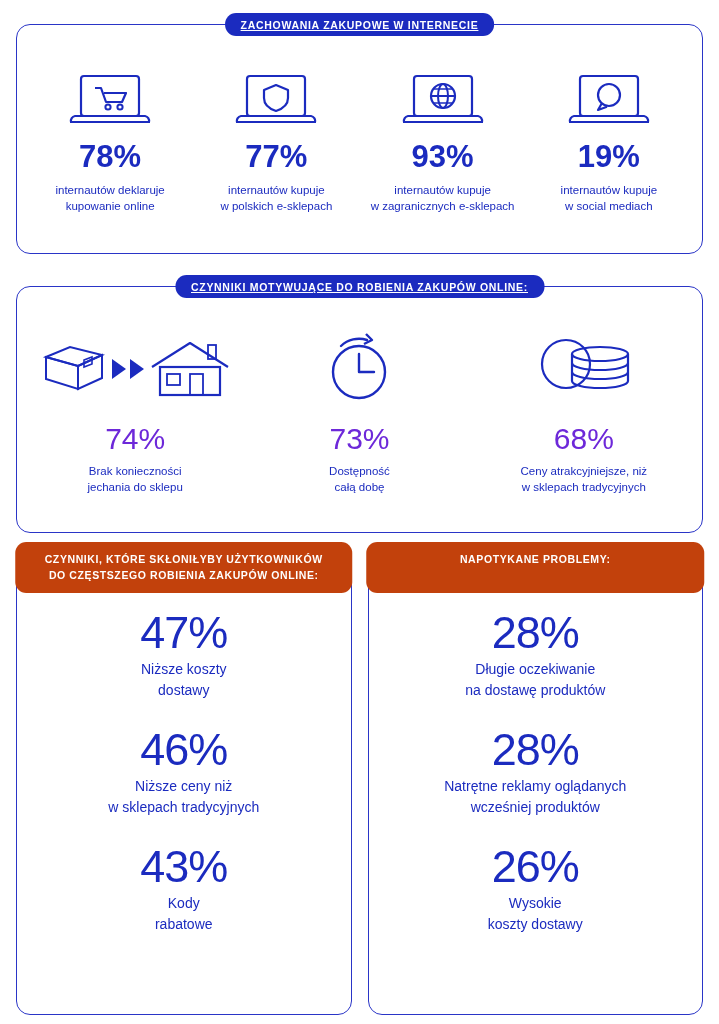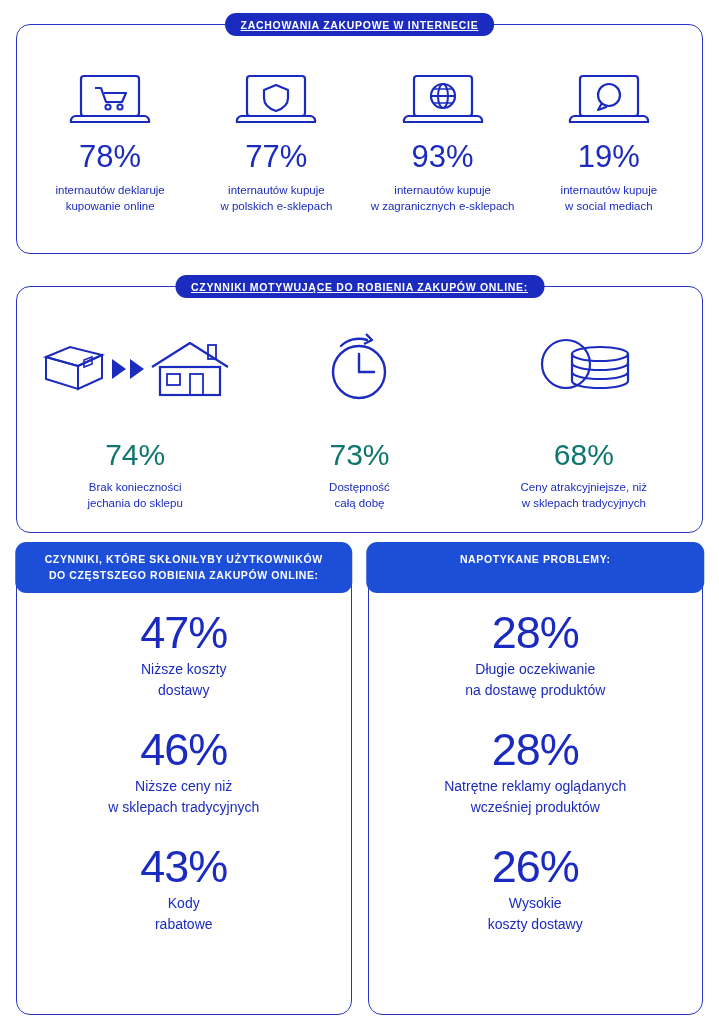--- a/index.html
+++ b/index.html
@@ -58,21 +58,21 @@
   }
   .cell {
     width: 160px;
     text-align: center;
   }
   .pct {
     color: #1b2bbf;
     font-size: 31px;
     line-height: 1.05;
     margin-top: 10px;
-    font-weight: normal;
+    font-weight: bold;
   }
   .cap {
     color: #1b2bbf;
     font-size: 11.5px;
     line-height: 1.45;
     margin-top: 8px;
   }
   .icon-wrap {
     height: 60px;
     display: flex;
@@ -95,24 +95,24 @@
     width: 210px;
     text-align: center;
   }
   .icon-wrap-lg {
     height: 80px;
     display: flex;
     align-items: center;
     justify-content: center;
   }
   .pct-lg {
-    color: #0f766e;
+    color: #6d28d9;
     font-size: 30px;
     line-height: 1.05;
-    margin-top: 30px;
+    margin-top: 14px;
   }
 
   
   .bottom-row {
     display: flex;
     gap: 16px;
     margin-top: 22px;
     height: 460px;
   }
   .bottom-panel {
@@ -122,21 +122,21 @@
     position: relative;
     padding-top: 54px;
     background: #fff;
   }
   .title-box-multiline {
     position: absolute;
     top: -14px;
     left: 50%;
     transform: translateX(-50%);
     width: calc(100% + 4px);
-    background: #1d4ed8;
+    background: #c2410c;
     color: #fff;
     font-size: 10.5px;
     font-weight: bold;
     letter-spacing: 0.6px;
     line-height: 1.55;
     text-align: center;
     padding: 9px 10px 9px 10px;
     border-radius: 11px;
   }
   .stat-block {

